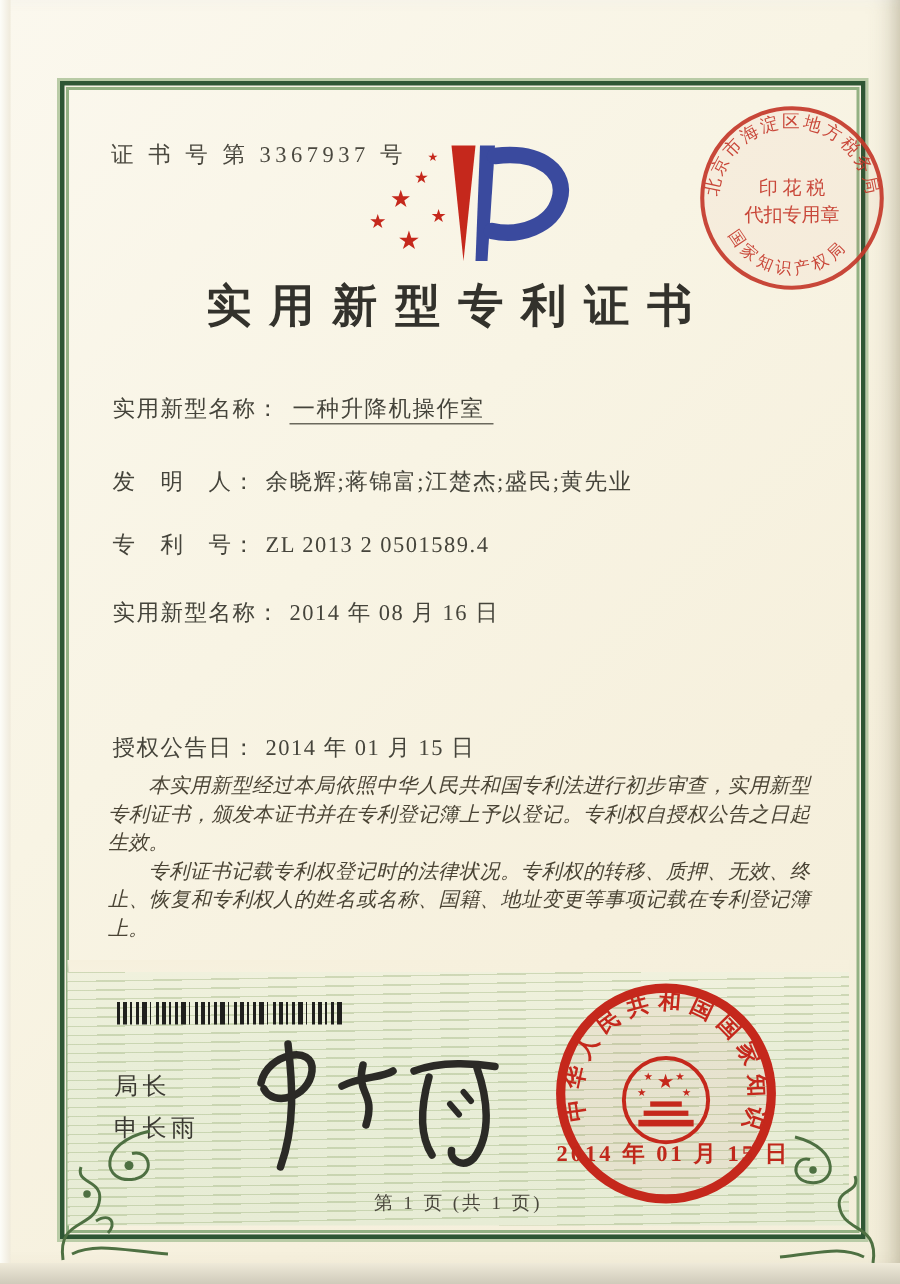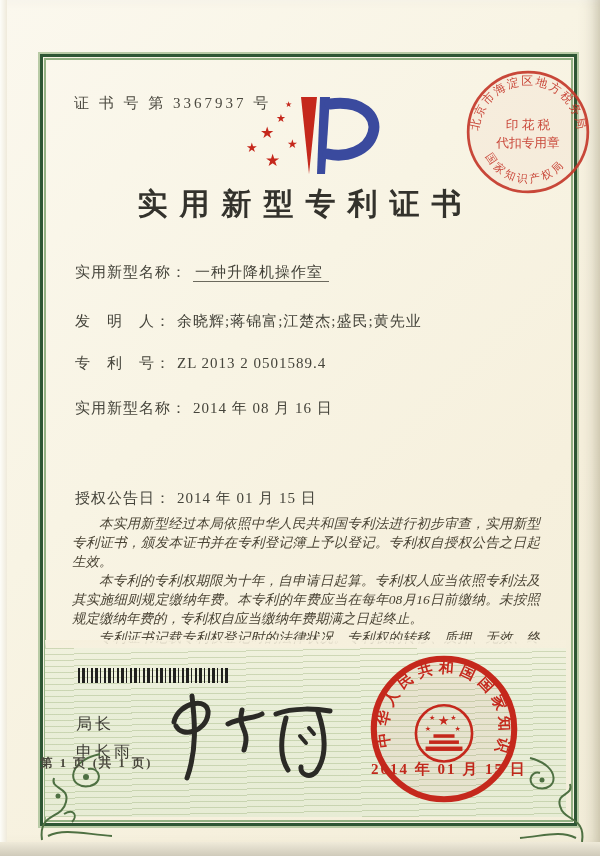--- a/index.html
+++ b/index.html
@@ -36,21 +36,21 @@
 
   .barcode{left:78px;top:668px;width:152px;height:15px;
            background:repeating-linear-gradient(90deg,#20201e 0 2px,transparent 2px 4px,#20201e 4px 7px,transparent 7px 9px,#20201e 9px 10px,transparent 10px 13px);}
 
   .director-title{left:76px;top:714px;font-size:16px;color:#3c3b33;letter-spacing:3px;
                   font-family:Liberation Serif, serif;}
   .director-name{left:76px;top:742px;font-size:16px;color:#3c3b33;letter-spacing:3px;
                  font-family:Liberation Serif, serif;}
   .signature{left:158px;top:684px;}
   .issue-date{left:371px;top:760px;font-size:15px;color:#c0281b;letter-spacing:2px;font-weight:600;}
-  .footer{left:40px;top:755px;width:531px;font-size:12.5px;color:#4a483d;letter-spacing:2px;font-weight:bold;}
+  .footer{left:40px;top:794px;width:531px;text-align:center;font-size:12.5px;color:#4a483d;letter-spacing:2px;}
 
   .logo{left:238px;top:90px;}
   .tax-stamp{left:460px;top:64px;opacity:.92;}
   .office-seal{left:365px;top:650px;}
   .ornament-bl{left:34px;top:750px;}
   .ornament-br{left:518px;top:756px;transform:scaleX(-1);}
 </style>
 </head>
 <body>
 
@@ -108,21 +108,20 @@
   </div>
   <div class="abs field" style="top:399px">
     <span class="lab">实用新型名称：</span><span>2014 年 08 月 16 日</span>
   </div>
   <div class="abs field" style="top:489px">
     <span class="lab">授权公告日：</span><span>2014 年 01 月 15 日</span>
   </div>
 
   <div class="abs paras">
     <p>本实用新型经过本局依照中华人民共和国专利法进行初步审查，实用新型专利证书，颁发本证书并在专利登记簿上予以登记。专利权自授权公告之日起生效。</p>
-    <p>本专利的专利权期限为十年，自申请日起算。专利权人应当依照专利法及其实施细则规定缴纳年费。本专利的年费应当在每年08月16日前缴纳。未按照规定缴纳年费的，专利权自应当缴纳年费期满之日起终止。</p>
     <p>专利证书记载专利权登记时的法律状况。专利权的转移、质押、无效、终止、恢复和专利权人的姓名或名称、国籍、地址变更等事项记载在专利登记簿上。</p>
   </div>
 
   <div class="abs band-fade"></div>
   <div class="abs band"></div>
 
   <div class="abs barcode"></div>
 
   <div class="abs director-title">局长</div>
   <div class="abs director-name">申长雨</div>

